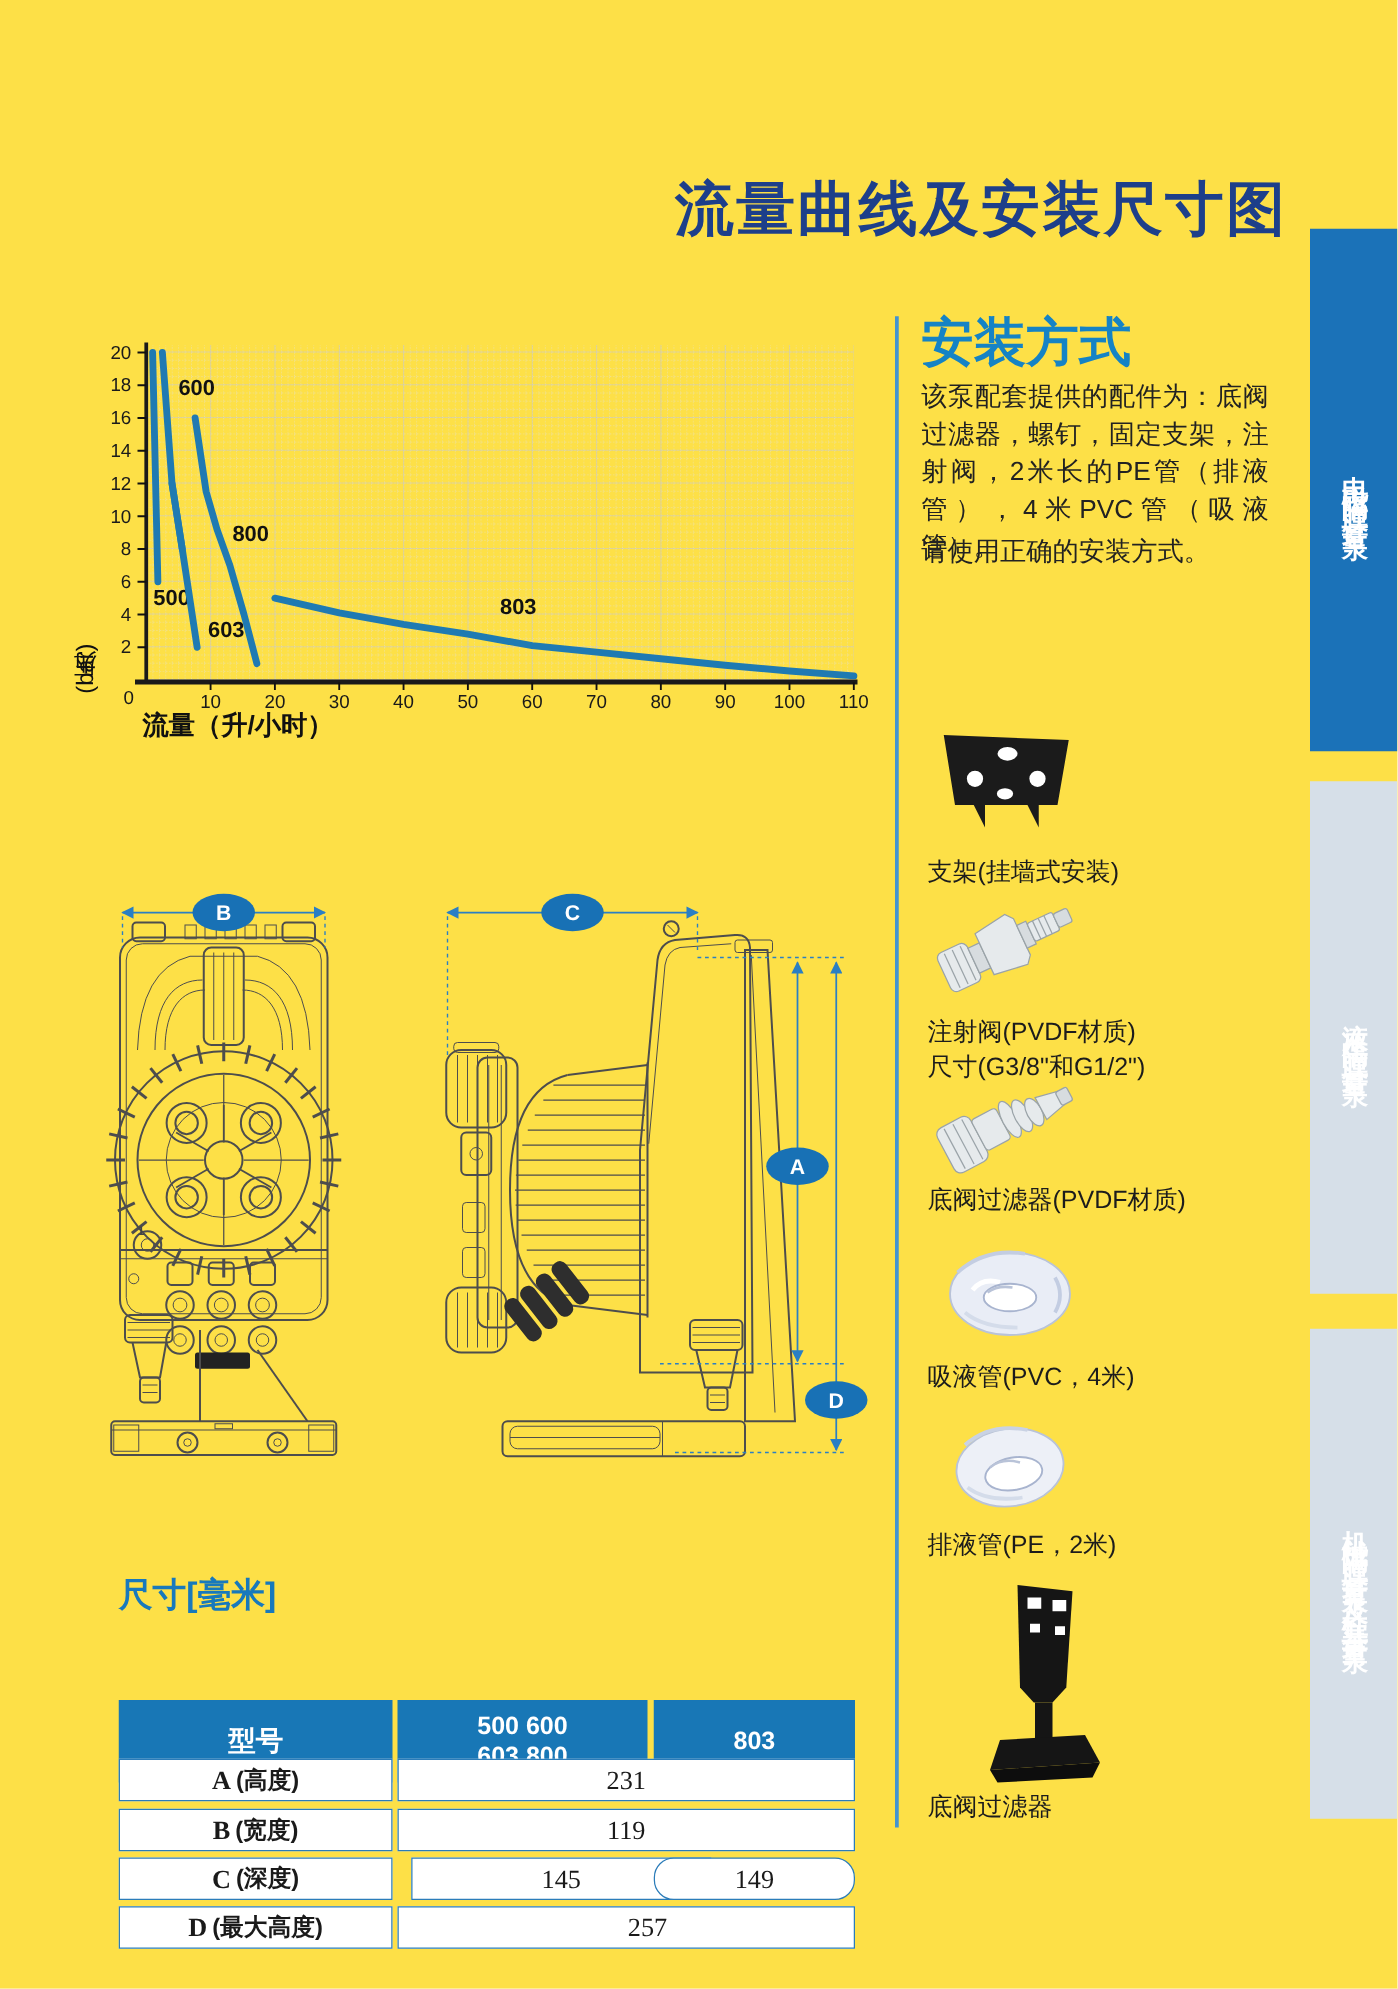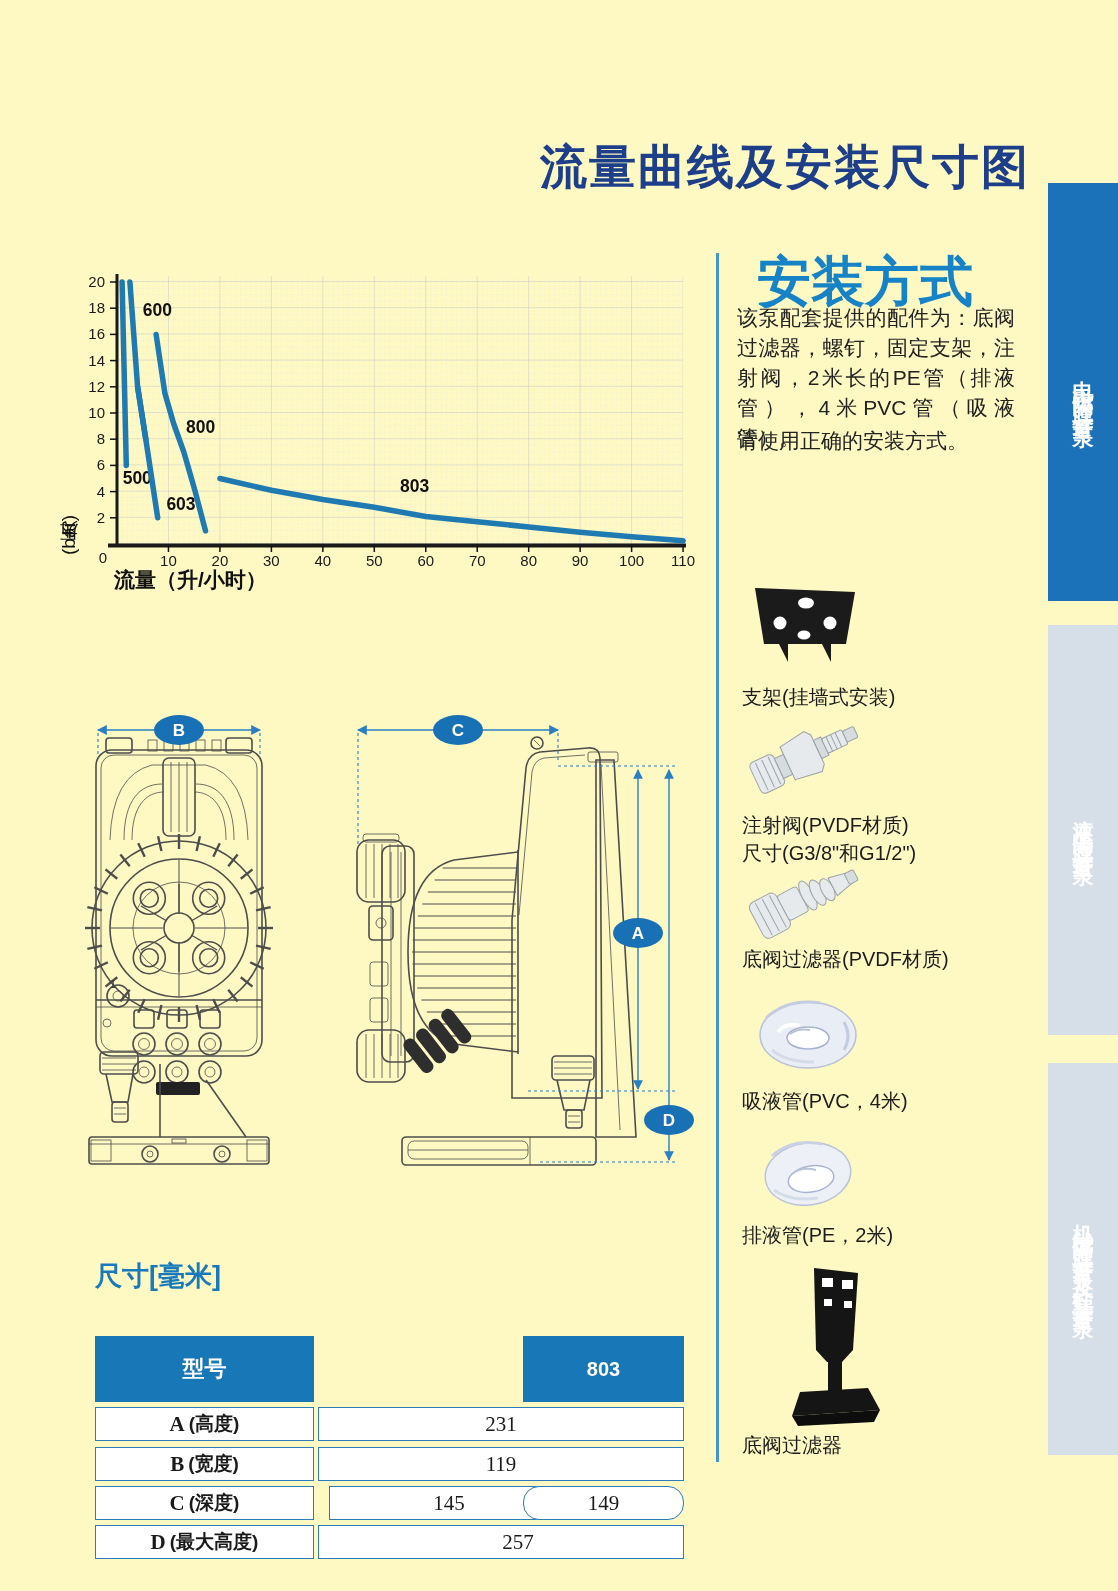--- a/index.html
+++ b/index.html
@@ -1,47 +1,47 @@
 <!DOCTYPE html>
 <html><head>
 <meta charset="utf-8">
 <style>
   html,body{margin:0;padding:0;background:#fff;}
-  #page{position:relative;width:1118px;height:1591px;background:#fef9c3;overflow:hidden;
+  #page{position:relative;width:1118px;height:1591px;background:#fde047;overflow:hidden;
         font-family:"Liberation Sans",sans-serif;color:#1a1a1a;}
   .abs{position:absolute;}
   
   #page-title{left:540px;top:136px;width:465px;text-align:center;font-size:47px;font-weight:800;
               color:#1d3f8a;letter-spacing:2px;white-space:nowrap;}
   
   #chart-wrap{left:55px;top:258px;width:645px;height:350px;}
   .tick{font-size:15px;font-family:"Liberation Sans",sans-serif;fill:#1a1a1a;}
   .clabel{font-size:17.5px;font-weight:bold;font-family:"Liberation Sans",sans-serif;fill:#111;}
   #y-axis-title{left:56px;top:415px;height:140px;writing-mode:vertical-rl;transform:rotate(180deg);
                 font-size:19px;color:#111;}
   #x-axis-title{left:114px;top:566px;font-size:21px;font-weight:600;color:#111;}
   
   #vsep{left:716px;top:253px;width:3px;height:1209px;background:#4494cf;}
-  #install-heading{left:737px;top:246px;font-size:54px;font-weight:800;color:#1583c5;white-space:nowrap;margin-left:20px;}
+  #install-heading{left:737px;top:246px;font-size:42px;font-weight:800;color:#1583c5;white-space:nowrap;}
   #install-body{left:737px;top:303px;width:278px;font-size:21px;line-height:30px;color:#222;
                 text-align:justify;text-justify:inter-ideograph;}
   #install-note{left:737px;top:427px;width:278px;font-size:21px;color:#222;}
   
   .acc-caption{font-size:20px;color:#1c1c1c;white-space:nowrap;}
   
   #drawing{left:60px;top:700px;}
   .dline{stroke:#4d4d4d;fill:none;stroke-width:1.6;}
   .dthin{stroke:#4d4d4d;fill:none;stroke-width:0.8;}
   .dim{stroke:#2a7fc4;fill:none;stroke-width:1.4;}
   .dimdash{stroke:#2a7fc4;fill:none;stroke-width:1.1;stroke-dasharray:3,3;}
   
   #dims-heading{left:95px;top:1258px;font-size:27px;font-weight:700;color:#1879bc;}
   #dims-table{left:95px;top:1336px;width:589px;height:225px;}
   .thcell{position:absolute;background:#1877b6;color:#fff;display:flex;align-items:center;
-          justify-content:center;flex-direction:column;font-weight:700;}
+          justify-content:center;flex-direction:column;font-weight:700;margin-top:24px;}
   .tcell{position:absolute;background:#fff;border:1.6px solid #2b7cb9;display:flex;align-items:center;
          justify-content:center;box-sizing:border-box;}
   .tlabel-letter{font-family:"Liberation Serif",serif;font-weight:700;font-size:21px;margin-right:4px;}
   .tlabel-name{font-size:19px;font-weight:600;}
   .tval{font-family:"Liberation Serif",serif;font-size:21px;}
   
   .side-tab{left:1048px;width:70px;display:flex;align-items:center;justify-content:center;cursor:pointer;}
   .side-tab span{writing-mode:vertical-rl;text-orientation:upright;letter-spacing:8px;
                  font-size:21px;font-weight:700;color:#fff;}
 </style>
@@ -433,20 +433,24 @@
           <ellipse cx="609" cy="420" rx="25" ry="15" fill="#1871b5"></ellipse>
           <text x="609" y="426" text-anchor="middle" fill="#fff" font-size="17" font-weight="bold" font-family="Liberation Sans, sans-serif">D</text>
           <text x="50" y="288" font-size="10" font-weight="bold" fill="#444" font-family="Liberation Sans, sans-serif">1</text>
         </g>
     </g>
   </svg>
 
   <div class="abs" id="dims-heading">尺寸[毫米]</div>
   <div class="abs" id="dims-table">
     <div class="thcell" style="left:0;top:0;width:219px;height:66px;font-size:22px;">型号</div>
+    <div class="thcell" style="left:223px;top:0;width:200px;height:66px;font-size:20px;line-height:24px;">
+      <span>500 600</span>
+      <span>603 800</span>
+    </div>
     <div class="thcell" style="left:428px;top:0;width:161px;height:66px;font-size:20px;">803</div>
 
     <div class="tcell" style="left:0;top:71px;width:219px;height:34px;">
       <span class="tlabel-letter">A</span>
       <span class="tlabel-name">(高度)</span>
     </div>
     <div class="tcell tval" style="left:223px;top:71px;width:366px;height:34px;">231</div>
 
     <div class="tcell" style="left:0;top:111px;width:219px;height:34px;">
       <span class="tlabel-letter">B</span>

